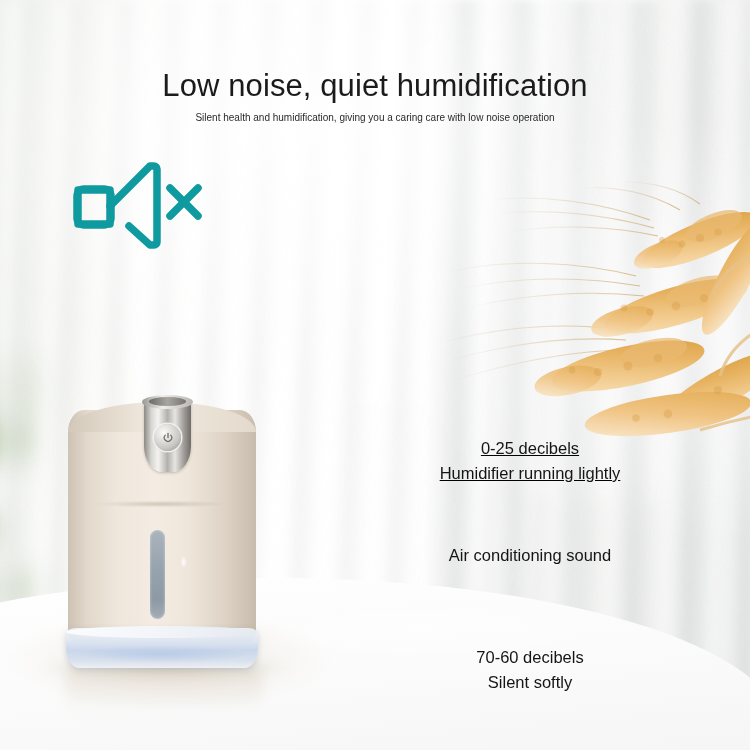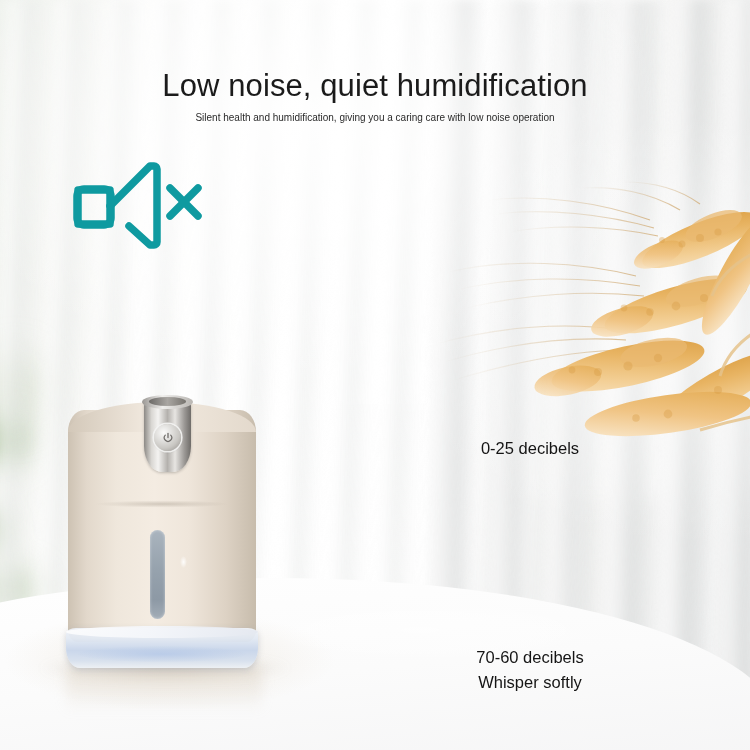--- a/index.html
+++ b/index.html
@@ -300,21 +300,21 @@
     width: 140px;
     height: 95px;
   }
 
   
   .db-item {
     position: absolute;
     text-align: center;
     width: 280px;
   }
-  .db-1 { left: 390px; top: 436px; }
+  .db-1 { left: 390px; top: 436px; text-decoration: underline; }
   .db-2 { left: 390px; top: 543px; }
   .db-3 { left: 390px; top: 645px; }
   .db-value {
     font-size: 16.5px;
     color: #151515;
     line-height: 25px;
   }
   .db-desc {
     font-size: 16.5px;
     color: #151515;
@@ -474,23 +474,25 @@
         <path d="M44 48 L84 8 H88 A3 3 0 0 1 91 11 V84 A3 3 0 0 1 88 87 H84 L63 68"></path>
 
         <path d="M104 30 L132 58"></path>
         <path d="M132 30 L104 58"></path>
       </g>
     </svg>
   </div>
 
   <div class="db-item db-1">
     <div class="db-value">0-25 decibels</div>
+    <div class="db-desc">Humidifier running lightly</div>
   </div>
 
   <div class="db-item db-2">
+    <div class="db-desc">Air conditioning sound</div>
   </div>
 
   <div class="db-item db-3">
     <div class="db-value">70-60 decibels</div>
-    <div class="db-desc">Whisper softly</div>
+    <div class="db-desc">Silent softly</div>
   </div>
 
 </div>
 
 </body></html>

